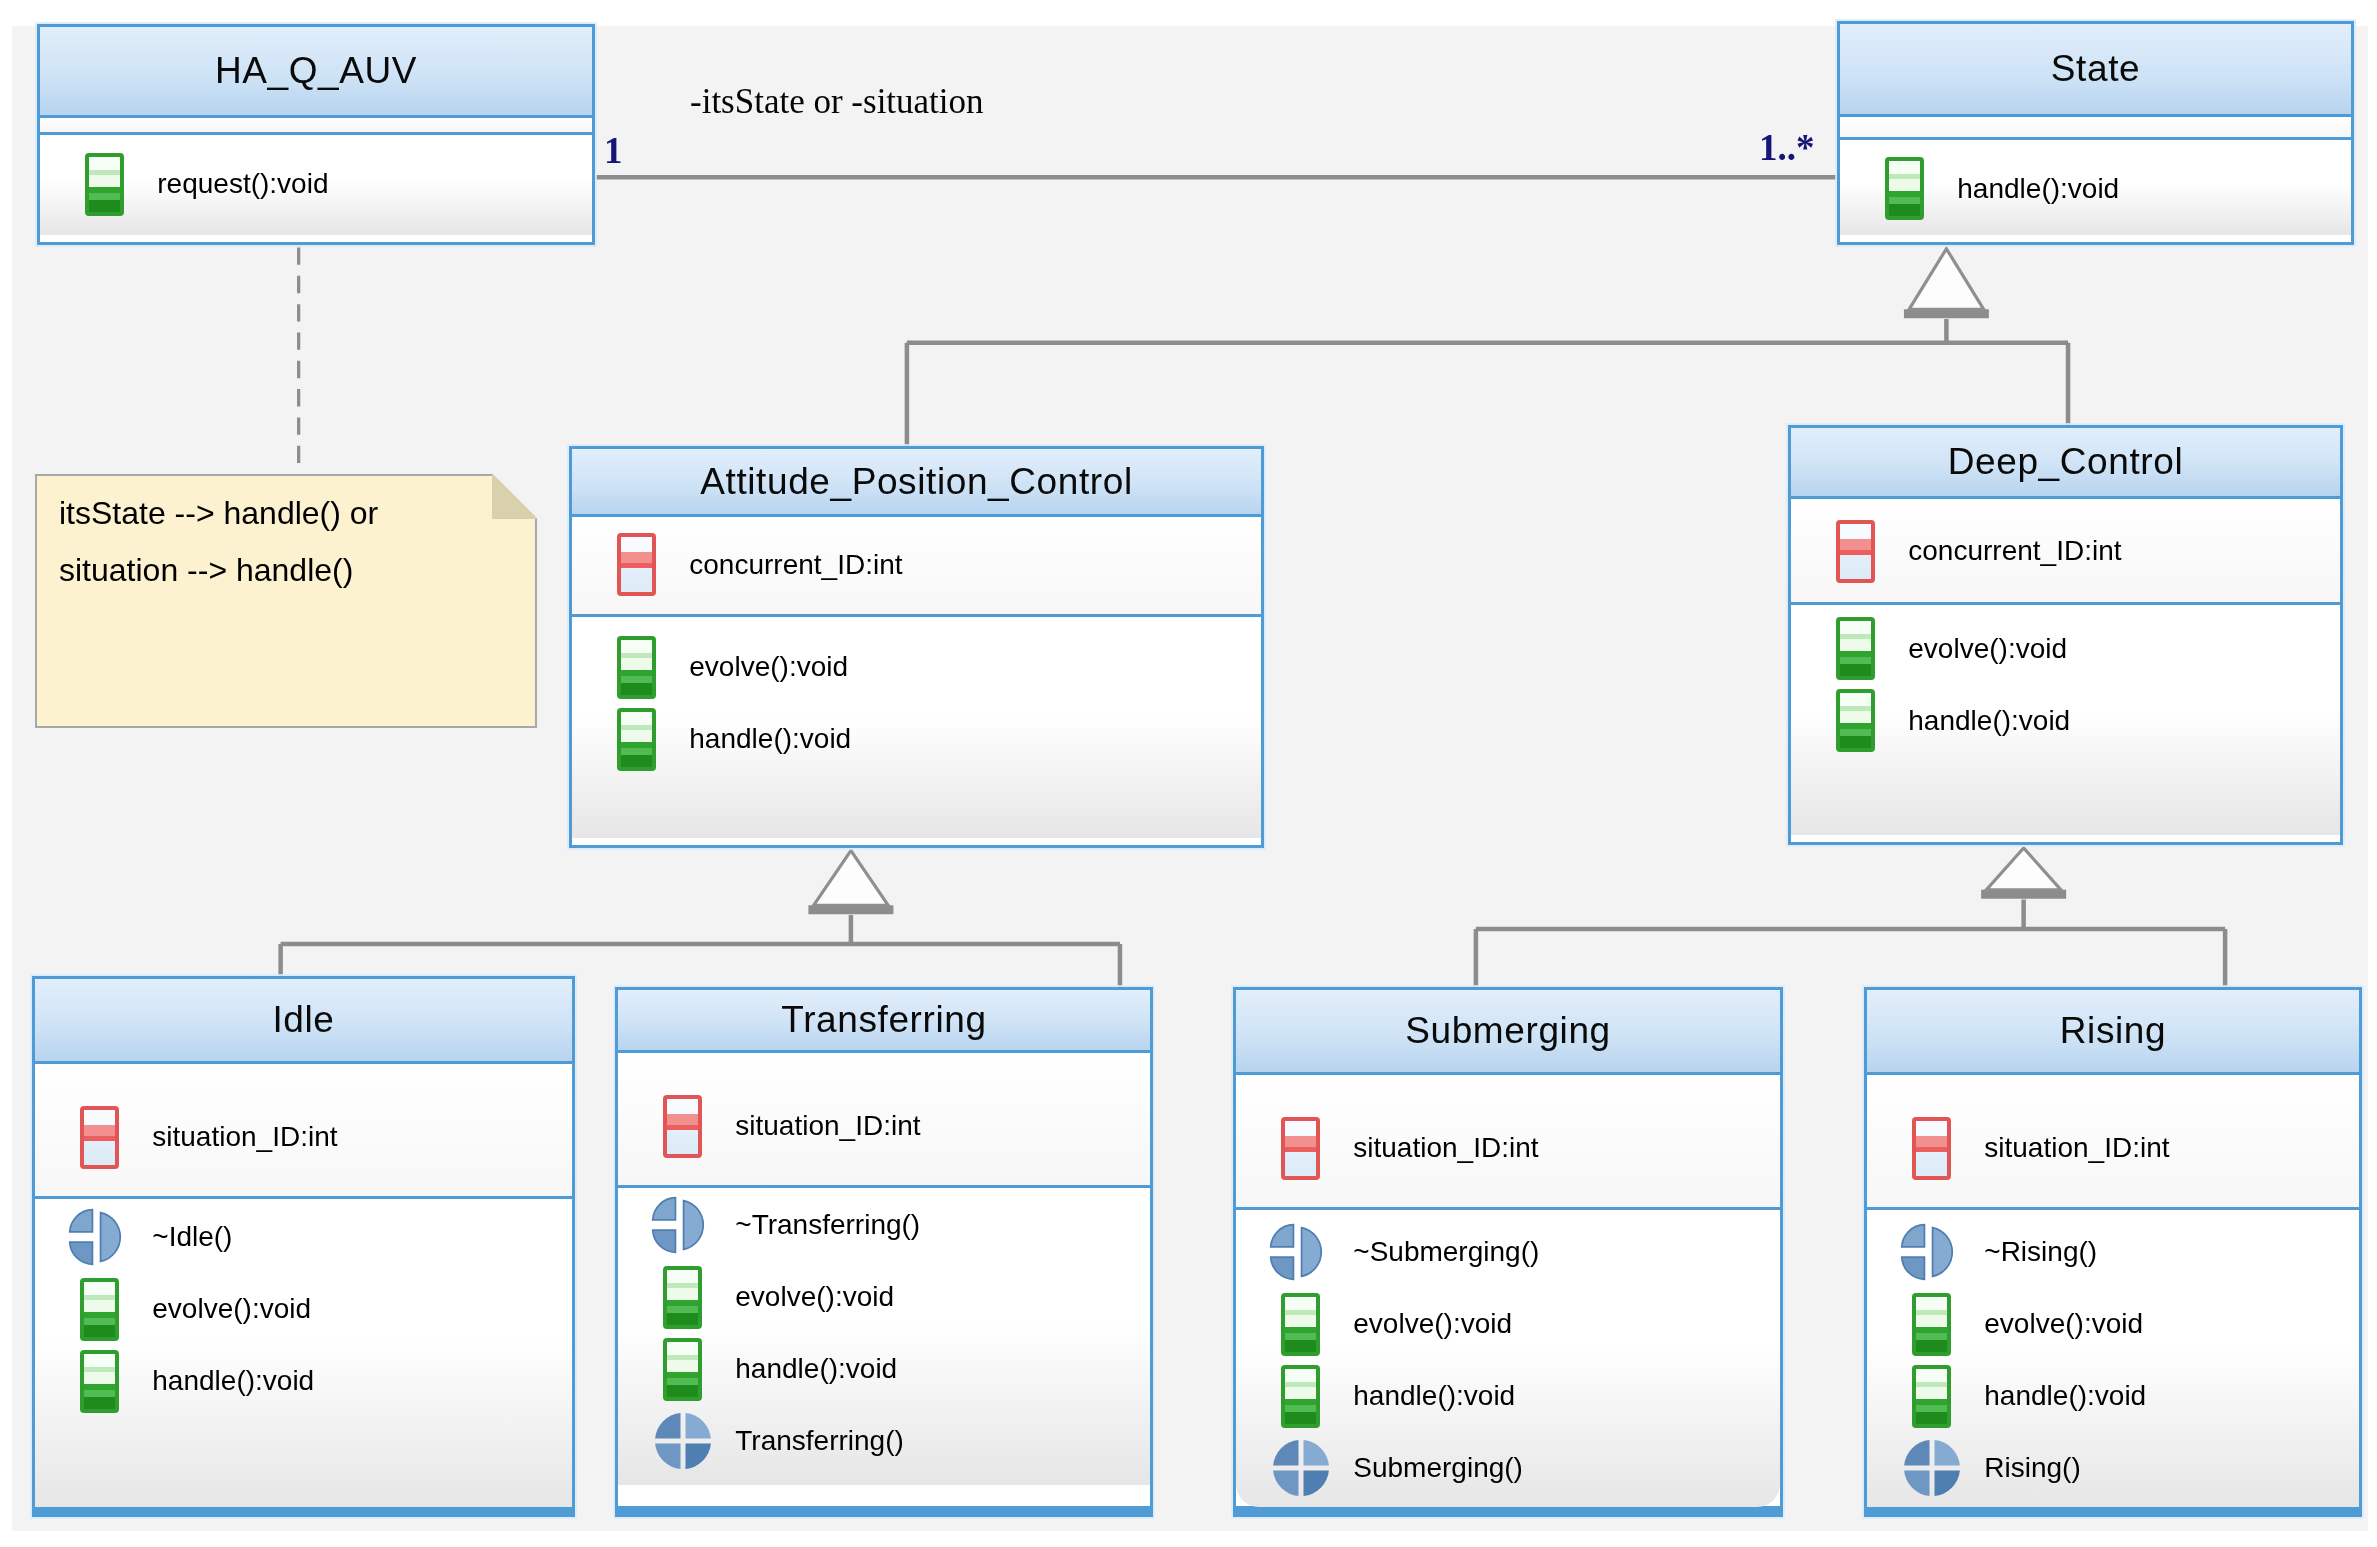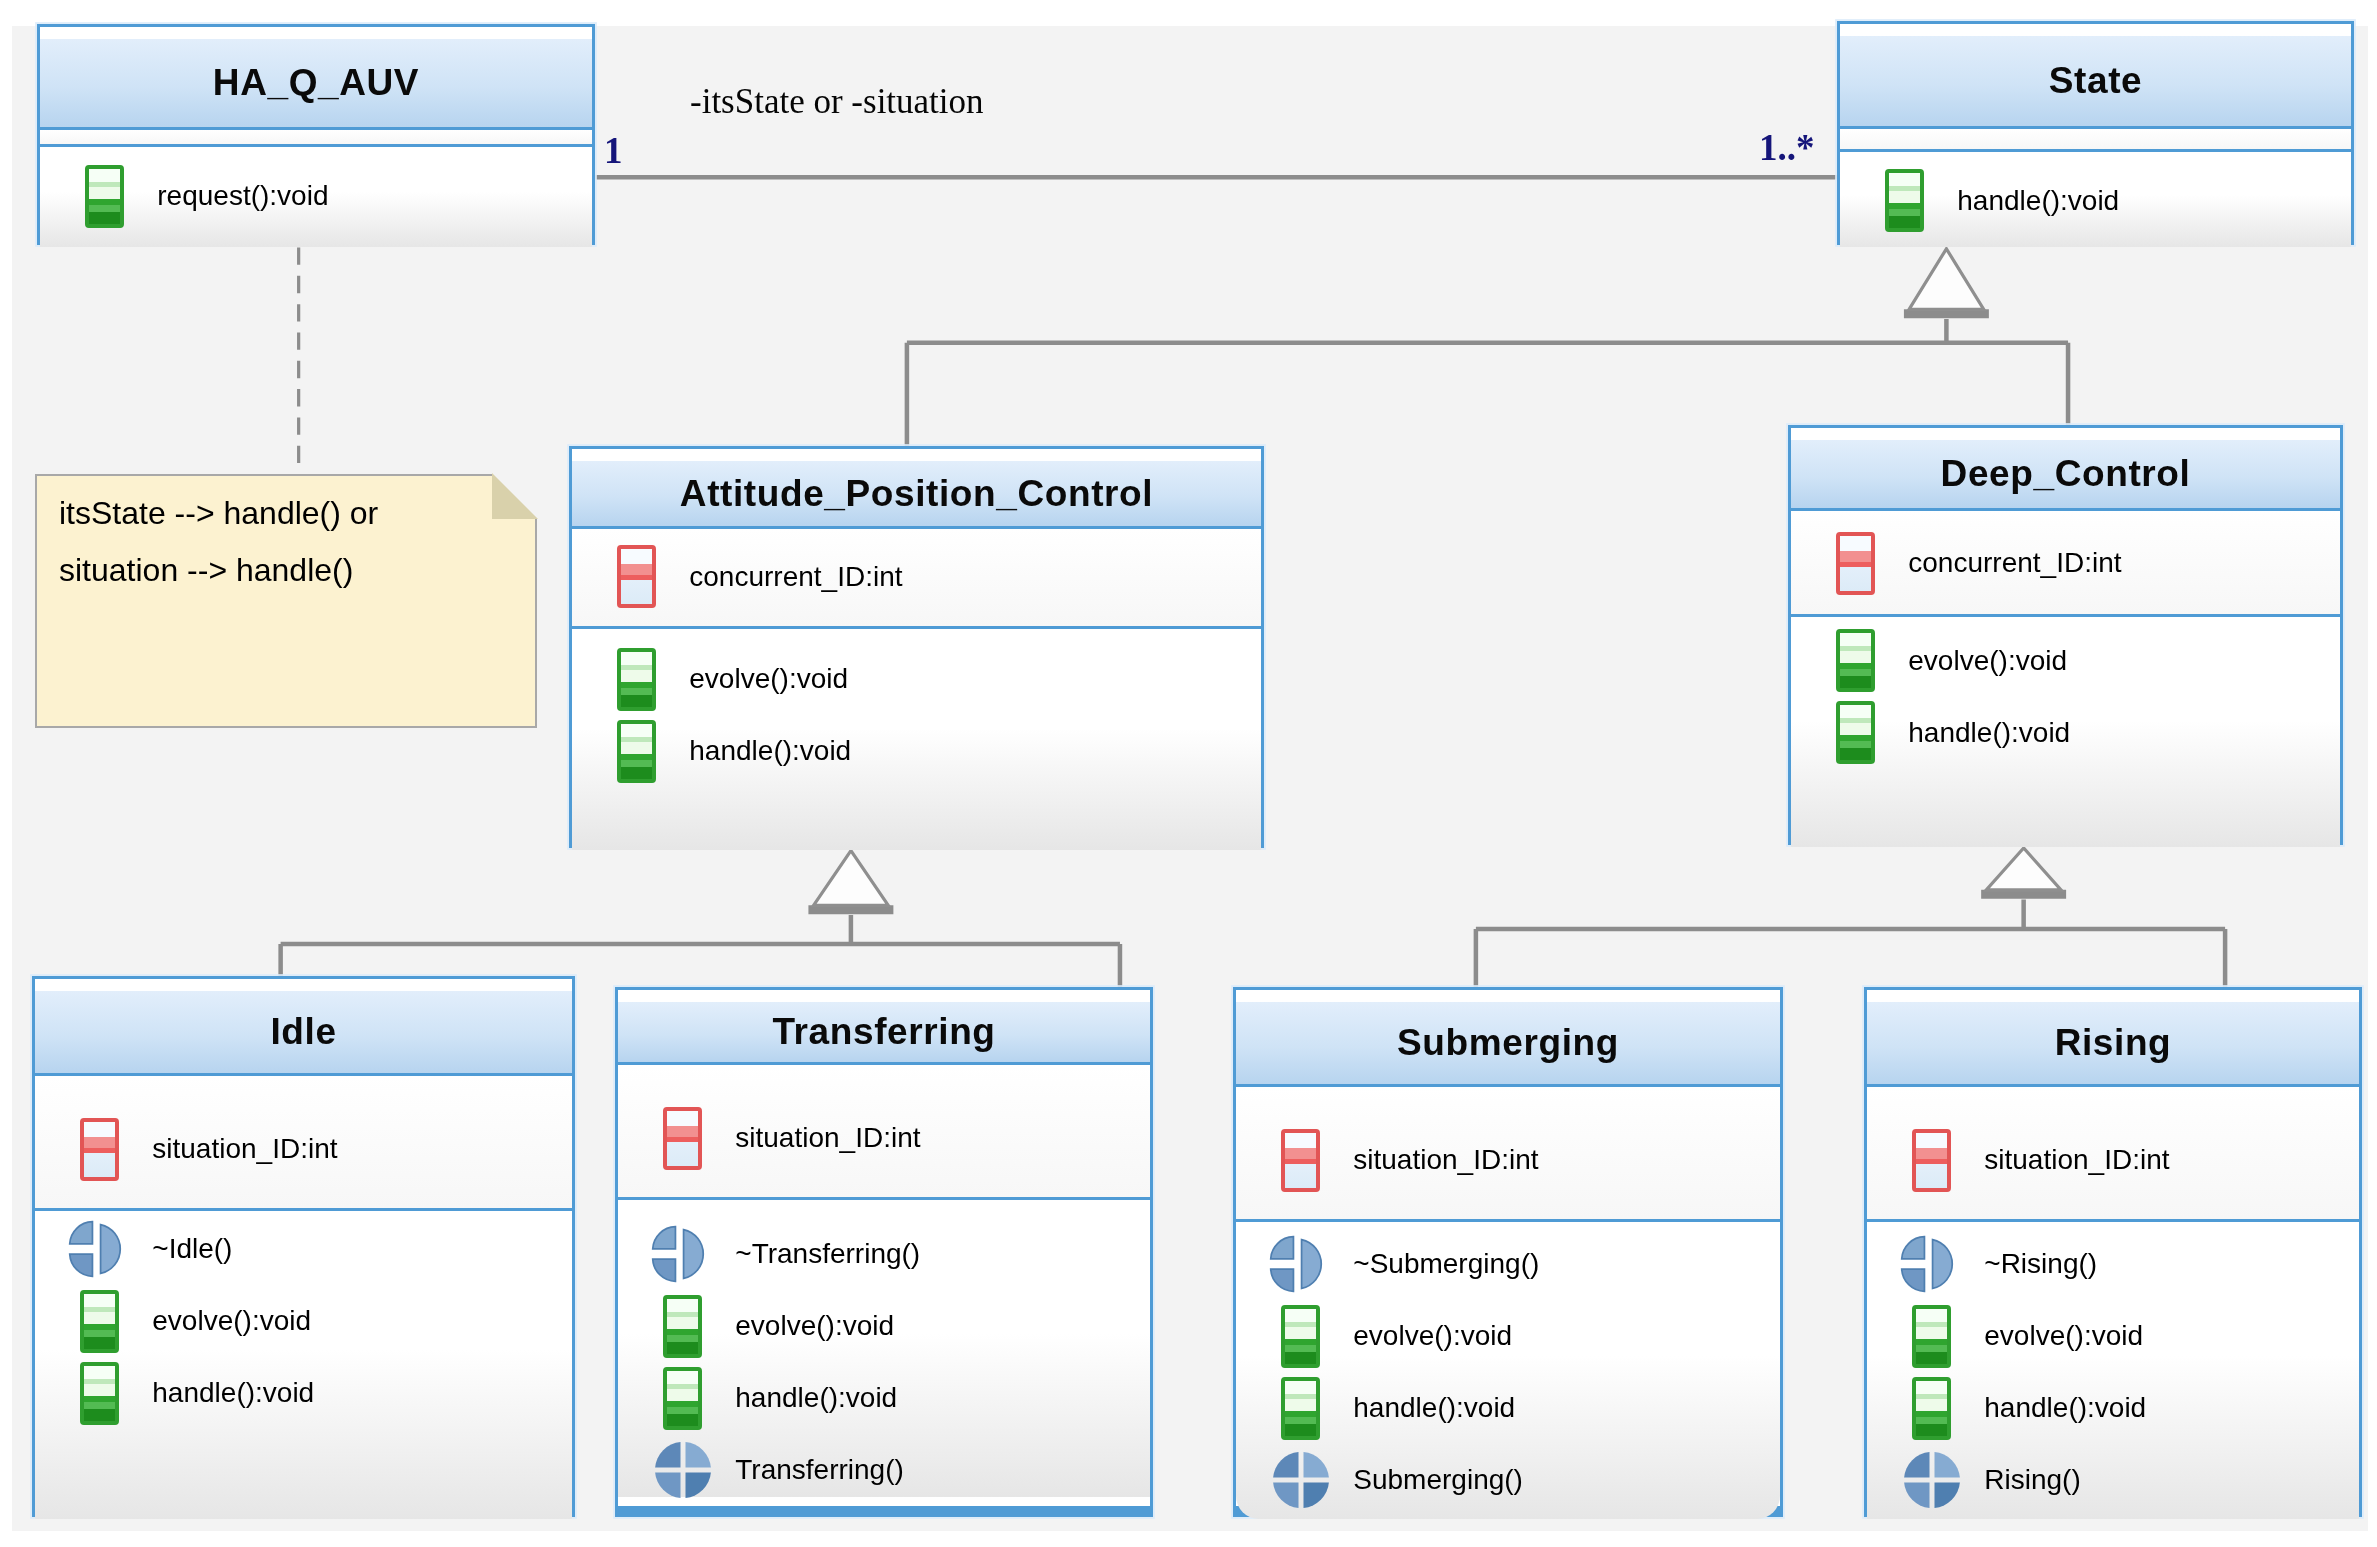--- a/index.html
+++ b/index.html
@@ -15,24 +15,23 @@
 
   .uml-class{
     position:absolute;box-sizing:border-box;
     border:3.2px solid #4f9bd5;background:#ffffff;
     box-shadow:0 0 0 1.9px rgba(220,235,250,.9);
   }
   .uml-class.thick-bottom{border-bottom-width:11px;}
   .uml-class .class-title{
     box-sizing:border-box;width:100%;
     display:flex;align-items:center;justify-content:center;
-    font-weight:bold;font-size:37px;color:#0a0a0a;letter-spacing:0.6px;
+    font-weight:normal;font-size:37px;color:#0a0a0a;letter-spacing:0.6px;
     background:linear-gradient(180deg,#e2eefb 0%,#cfe3f6 55%,#b7d4ef 100%);
     border-bottom:3.2px solid #4f9bd5;
-    margin-top:12px;
   }
   .section{box-sizing:border-box;width:100%;display:flex;flex-direction:column;}
   .section.attrs{border-bottom:3.2px solid #4f9bd5;background:linear-gradient(180deg,#ffffff 0%,#f7f7f7 100%);}
   .section.ops{background:linear-gradient(180deg,#ffffff 45%,#e6e6e6 100%);}
   .member-row{
     display:flex;align-items:center;gap:19.3px;
     padding-left:31px;height:72px;flex:0 0 auto;
     font-size:28px;color:#000;white-space:nowrap;
   }
   .icon-slot{width:67px;display:flex;justify-content:center;flex:0 0 auto;}
@@ -222,21 +221,21 @@
     <div class="uml-class thick-bottom" style="left: 615px; top: 987px; width: 538px; height: 530px;">
       <div class="class-title" style="height: 63px;">Transferring</div>
       <div class="section attrs" style="height: 135px; padding-top: 37px;">
         <div class="member-row">
           <span class="icon-slot">
             <span class="icon-attr"></span>
           </span>
           <span>situation_ID:int</span>
         </div>
       </div>
-      <div class="section ops" style="height: 297px; padding-top: 18px;">
+      <div class="section ops" style="height: 297px; padding-top: 1px;">
         <div class="member-row">
           <span class="icon-slot">
             <svg width="64" height="62" viewBox="0 0 110 100">
               <path d="M42 41 L42 3 A40 40 0 0 0 3 41 Z" fill="#7fa6cd" stroke="#4f7fb0" stroke-width="3"></path>
               <path d="M42 59 L42 97 A40 40 0 0 1 3 59 Z" fill="#6f97c4" stroke="#4f7fb0" stroke-width="3"></path>
               <path d="M56 8 A43 43 0 0 1 56 92 Z" fill="#86abd2" stroke="#4f7fb0" stroke-width="3"></path>
             </svg>
           </span>
           <span>~Transferring()</span>
         </div>

